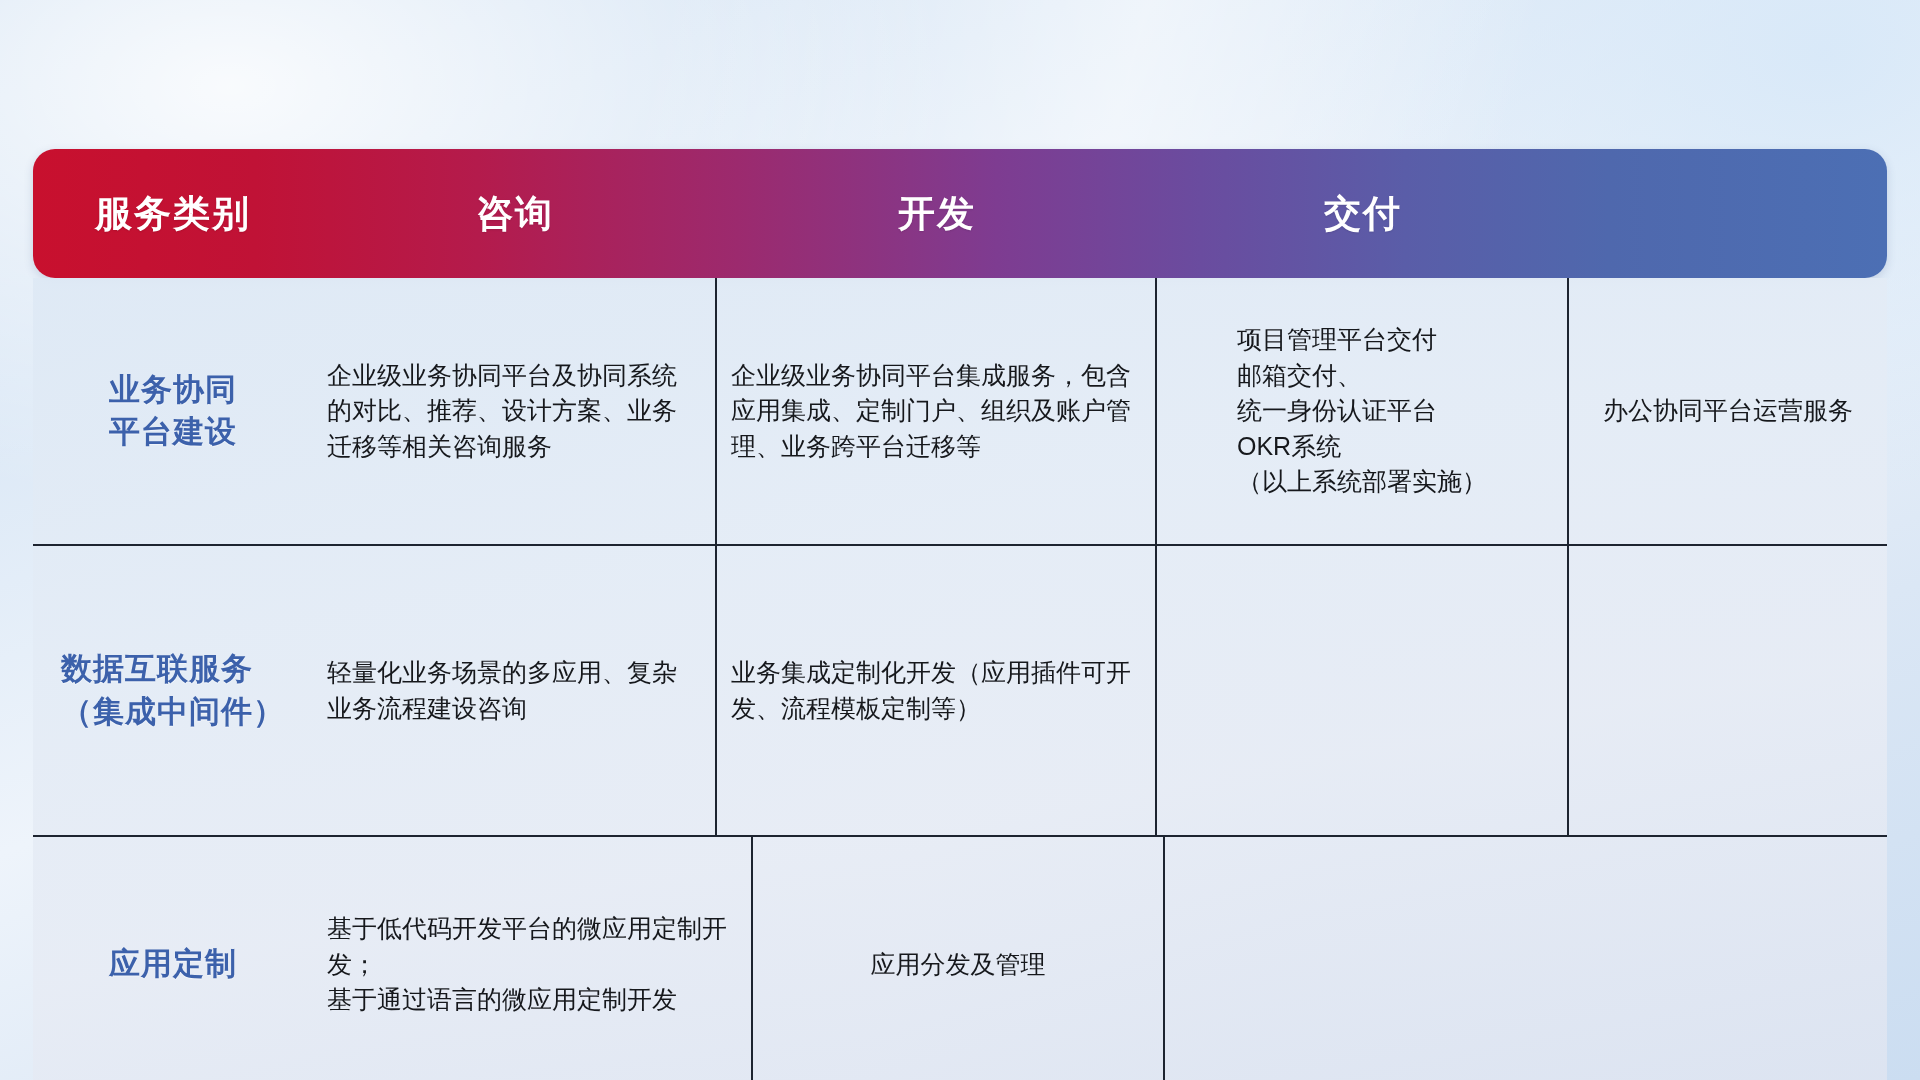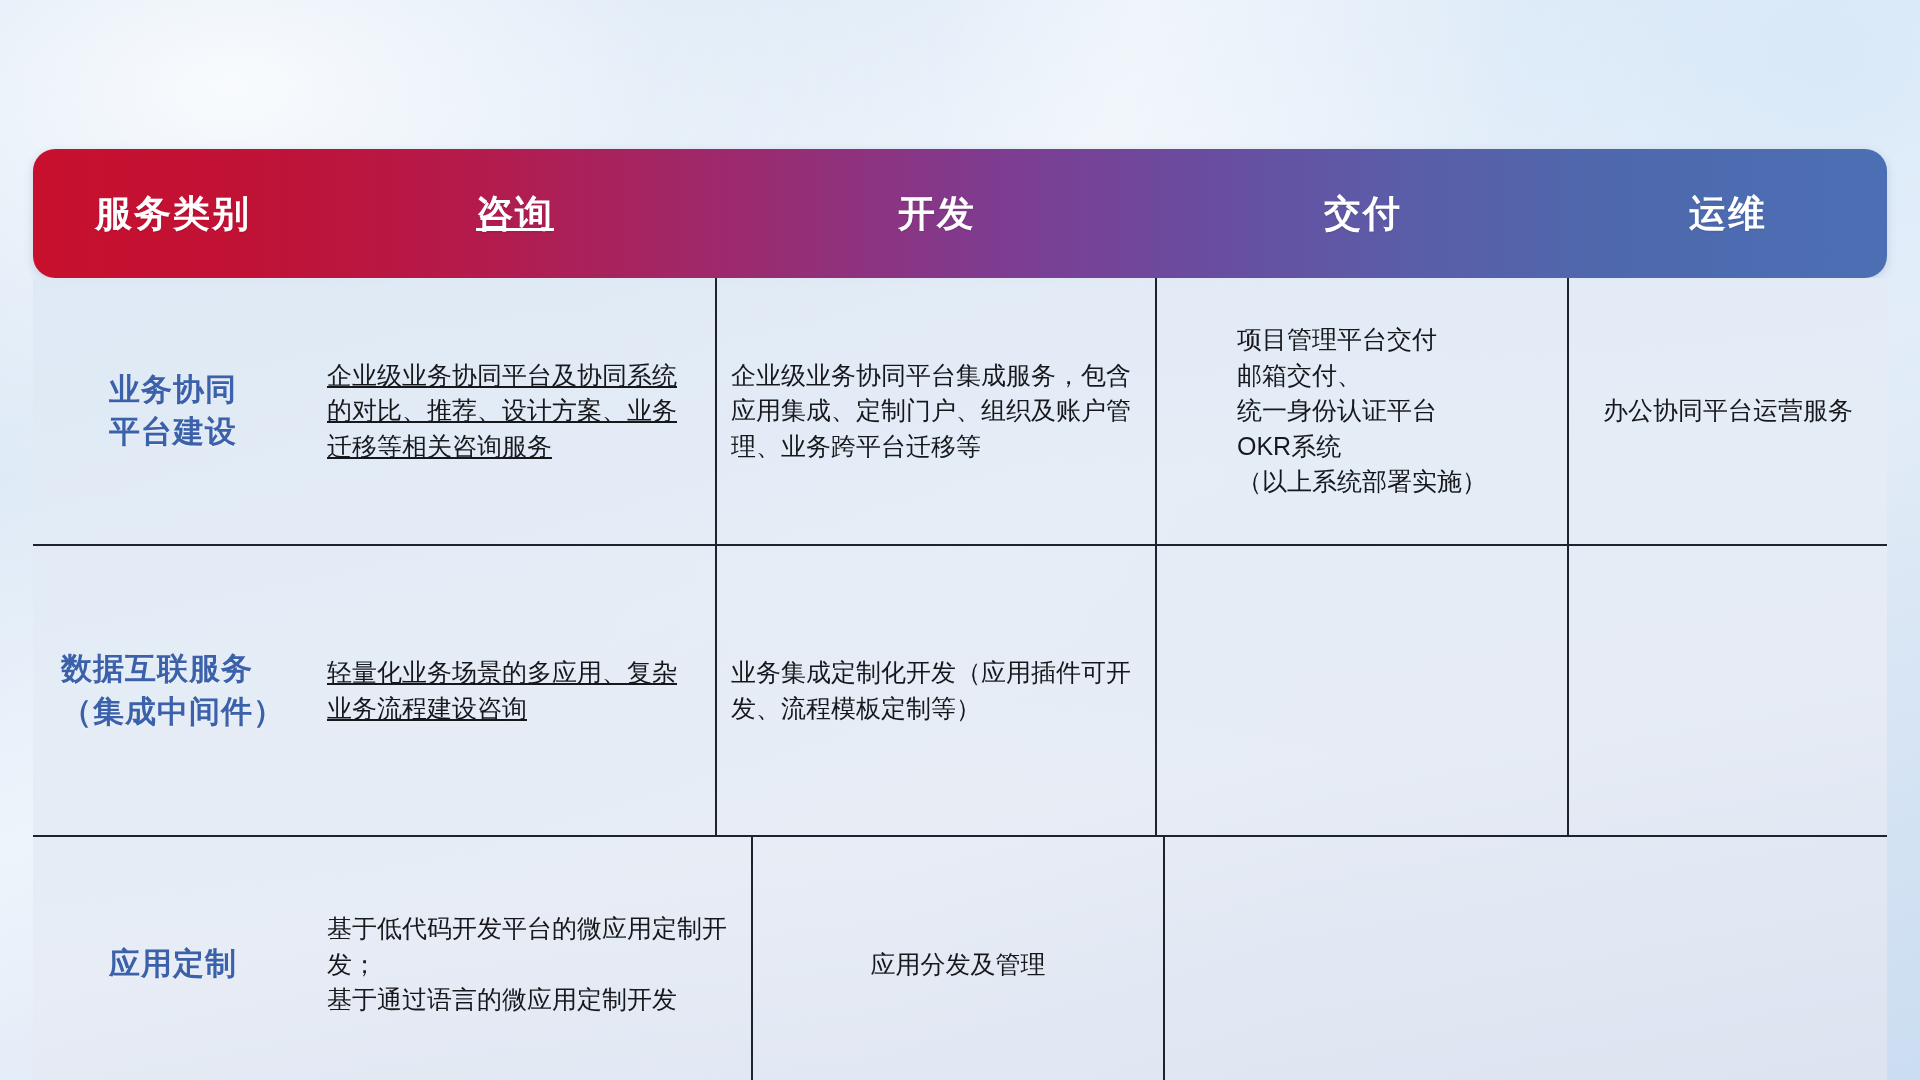--- a/index.html
+++ b/index.html
@@ -107,21 +107,21 @@
     color: #3c61ab;
     font-weight: bold;
     font-size: 31px;
     line-height: 1.36;
     letter-spacing: 1px;
     text-shadow: 0 1px 1px rgba(255,255,255,0.55);
   }
 
   
   .c0 { width: 280px; }
-  .c1 { width: 404px; text-decoration: underline; }
+  .c1 { width: 404px; }
   .c2 { width: 440px; }
   .c3 { width: 412px; }
   .c4 { width: 318px; }
 
   .r1 { height: 268px; }
   .r2 { height: 291px; }
   .r3 { height: 255px; }
 
   .cell-lines { white-space: pre-line; }
 </style>
@@ -131,21 +131,20 @@
 <div id="page">
   <div class="bg-sheen"></div>
 
   <div class="table-card">
 
     <div class="table-header">
       <div class="th c0">服务类别</div>
       <div class="th c1">咨询</div>
       <div class="th c2">开发</div>
       <div class="th c3">交付</div>
-      <div class="th c4">运维</div>
     </div>
 
     <div class="table-body">
 
       <div class="row r1">
         <div class="td td-cat c0 cell-lines">业务协同
 平台建设</div>
         <div class="td c1 cell-lines">企业级业务协同平台及协同系统的对比、推荐、设计方案、业务迁移等相关咨询服务</div>
         <div class="td c2 cell-lines">企业级业务协同平台集成服务，包含应用集成、定制门户、组织及账户管理、业务跨平台迁移等</div>
         <div class="td c3 cell-lines">项目管理平台交付

